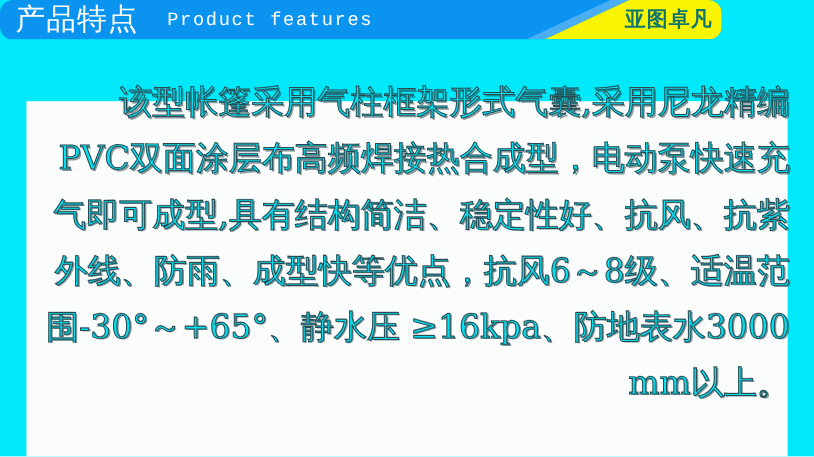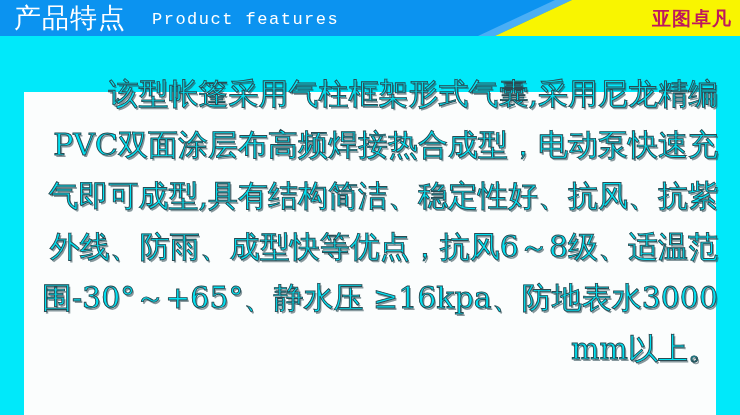--- a/index.html
+++ b/index.html
@@ -18,23 +18,24 @@
     height: 415px;
     overflow: hidden;
     background: #00e9fa;
   }
 
   
   .header {
     position: absolute;
     left: 0;
     top: 0;
-    width: 740px;
+    width: 656px;
     height: 36px;
     overflow: hidden;
+    border-radius: 12px;
   }
   .header-bg-blue {
     position: absolute;
     left: 0; top: 0;
     width: 740px; height: 36px;
     background: #0b93f0;
   }
   
   .header-bg-yellow {
     position: absolute;
@@ -73,21 +74,21 @@
     font-family: "Liberation Mono", monospace;
     letter-spacing: 1.5px;
     white-space: nowrap;
   }
   .brand-logo {
     position: absolute;
     right: 8px;
     top: 6px;
     font-size: 19px;
     line-height: 24px;
-    color: #be185d;
+    color: #0f766e;
     font-family: "DejaVu Serif", serif;
     font-weight: 700;
     letter-spacing: 1px;
     white-space: nowrap;
     margin-left: 20px;
   }
 
   
   .frame {
     position: absolute;

